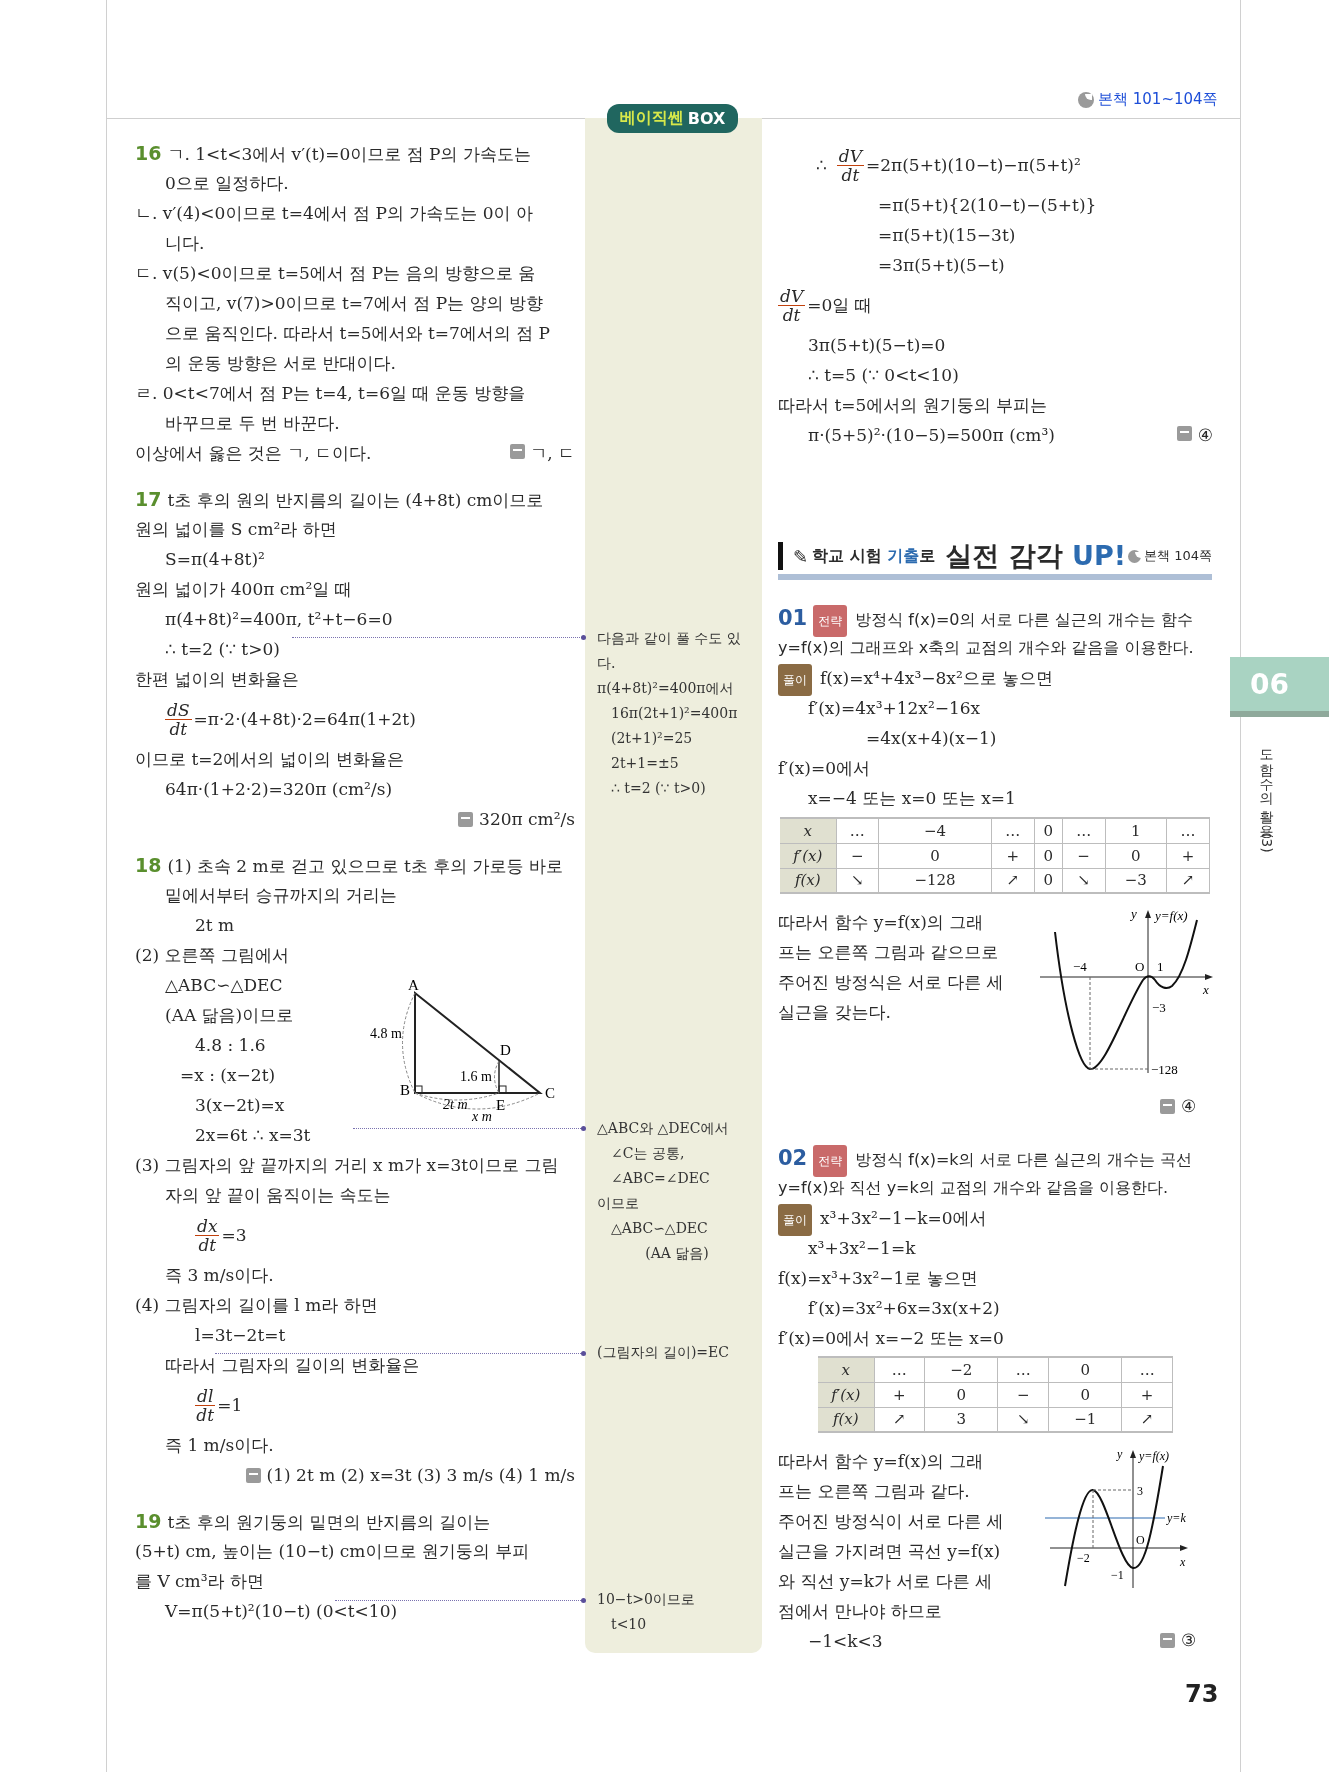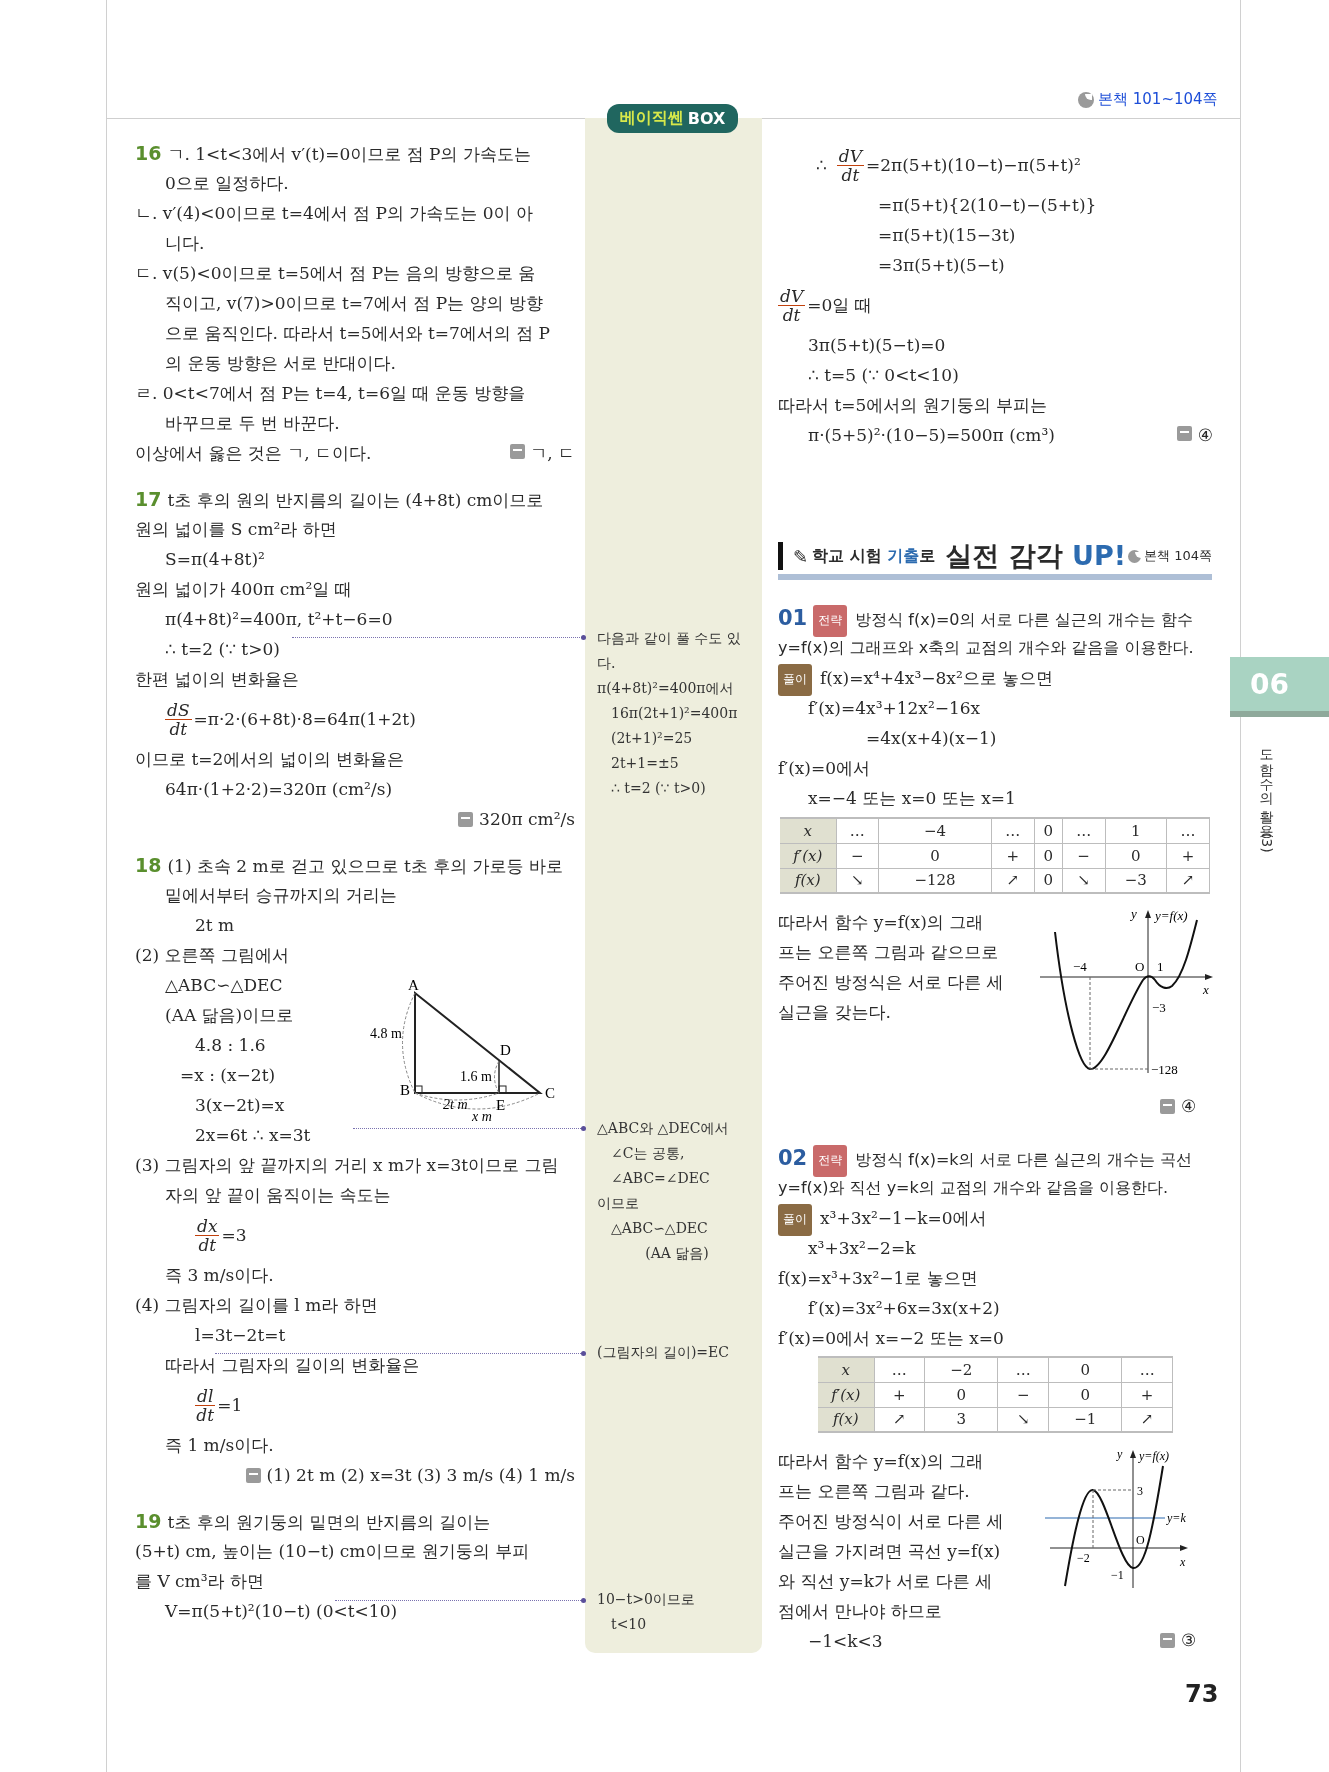--- a/index.html
+++ b/index.html
@@ -32,21 +32,21 @@
   .note{position:absolute;left:597px;width:160px;font-size:14px;line-height:25px;color:#333}
   .dot{position:absolute;width:5px;height:5px;border-radius:50%;background:#5a4f9a}
   .dotted{position:absolute;border-top:1px dotted #7a72b0}
   .sec-head{position:absolute;left:778px;top:538px;width:434px;height:42px;display:flex;align-items:center;border-bottom:6px solid #aebfd6}
   .sec-head .bar{width:5px;height:28px;background:#111;margin-right:10px}
   .sec-head .t1{font-family:"DejaVu Sans","Liberation Sans",sans-serif;font-weight:bold;font-size:16px}
   .sec-head .t1 .blue{color:#2c6bb0}
   .sec-head .t2{font-family:"DejaVu Sans","Liberation Sans",sans-serif;font-weight:bold;font-size:27px;margin-left:10px}
   .sec-head .t2 .blue{color:#2c6bb0}
   .sec-head .ref{margin-left:auto;font-size:13px;font-family:"DejaVu Sans","Liberation Sans",sans-serif;display:flex;align-items:center;gap:3px}
-  .tag{display:inline-block;font-family:Liberation Mono, monospace;font-size:12px;color:#fff;padding:1px 5px;border-radius:3px;margin-right:8px;vertical-align:middle}
+  .tag{display:inline-block;font-family:Liberation Serif, serif;font-size:12px;color:#fff;padding:1px 5px;border-radius:3px;margin-right:8px;vertical-align:middle}
   .tag.red{background:#c96a6a}
   .tag.brown{background:#8a6b44}
   table.vt{border-collapse:collapse;font-size:15px}
   table.vt td{border:1px solid #bdbdbd;text-align:center;height:25px;border-left:none;border-right:1px solid #bdbdbd}
   table.vt tr:first-child td{border-top:2px solid #bdbdbd}
   table.vt tr:last-child td{border-bottom:2px solid #bdbdbd}
   table.vt td.h{background:#e0e0d0;font-style:italic;width:56px}
   .side-tab{position:absolute;left:1230px;top:657px;width:99px;height:60px;background:#a9d3c2;border-bottom:6px solid #8fa99b;color:#fff;font-family:"DejaVu Sans","Liberation Sans",sans-serif;font-weight:bold;font-size:28px;padding-left:20px;display:flex;align-items:center}
   .side-title{position:absolute;left:1258px;top:740px;writing-mode:vertical-rl;font-family:"DejaVu Sans","Liberation Sans",sans-serif;font-size:14px;color:#333}
   .page-no{position:absolute;left:1185px;top:1680px;font-family:"DejaVu Sans","Liberation Sans",sans-serif;font-weight:bold;font-size:24px;color:#222}
@@ -96,21 +96,21 @@
     <div class="ln i1">S=π(4+8t)²</div>
     <div class="ln">원의 넓이가 400π cm²일 때</div>
     <div class="ln i1">π(4+8t)²=400π,        t²+t−6=0</div>
     <div class="ln i1">∴ t=2 (∵ t&gt;0)</div>
     <div class="ln">한편 넓이의 변화율은</div>
     <div class="tall i1">
         <span class="frac">
           <span class="n">dS</span>
           <span>dt</span>
         </span>
-        <span>=π·2·(6+8t)·8=64π(1+2t)</span>
+        <span>=π·2·(4+8t)·2=64π(1+2t)</span>
       </div>
     <div class="ln">이므로 t=2에서의 넓이의 변화율은</div>
     <div class="ln i1">64π·(1+2·2)=320π (cm²/s)</div>
     <div class="ln ans">
         <span class="ansbox"></span>
         <span>320π cm²/s</span>
       </div>
   </div>
 
   <div style="margin-top:16px">
@@ -320,21 +320,21 @@
 </svg>
 <div class="abs ans" style="left:1160px;top:1096px">
   <span class="ansbox"></span>
     <span>④</span>
 </div>
 
 <div class="col right" style="top:1143px">
   <div class="ln"><span class="pnum2">02</span><span class="tag red">전략</span><span class="sans" style="font-size:16px">방정식 f(x)=k의 서로 다른 실근의 개수는 곡선</span></div>
   <div class="ln sans" style="font-size:16px">y=f(x)와 직선 y=k의 교점의 개수와 같음을 이용한다.</div>
   <div class="ln"><span class="tag brown">풀이</span><span>x³+3x²−1−k=0에서</span></div>
-  <div class="ln i1">x³+3x²−2=k</div>
+  <div class="ln i1">x³+3x²−1=k</div>
   <div class="ln">f(x)=x³+3x²−1로 놓으면</div>
   <div class="ln i1">f′(x)=3x²+6x=3x(x+2)</div>
   <div class="ln">f′(x)=0에서       x=−2 또는 x=0</div>
 </div>
 <table class="vt abs" style="left:818px;top:1356px;width:355px">
   <tbody>
       <tr>
     <td class="h">x</td>
         <td>…</td>
         <td>−2</td>

